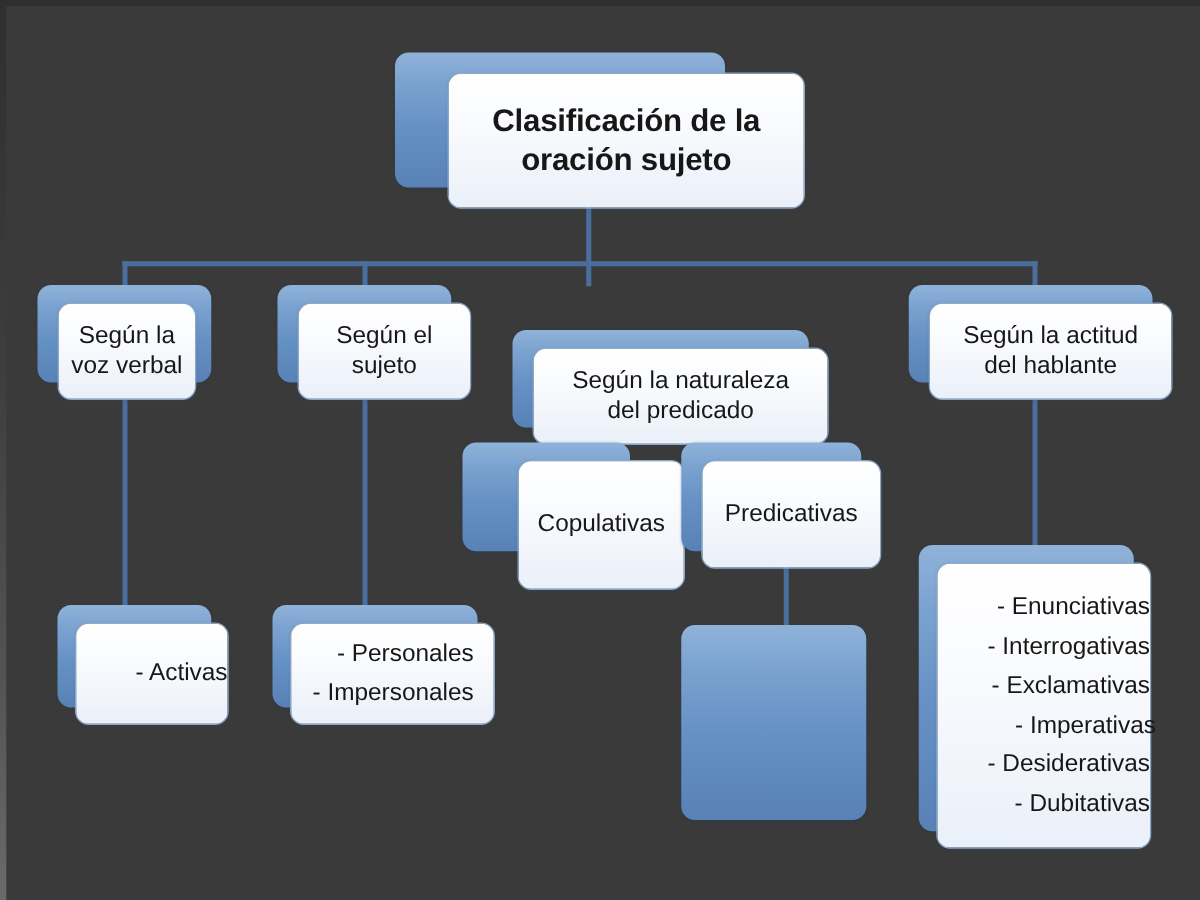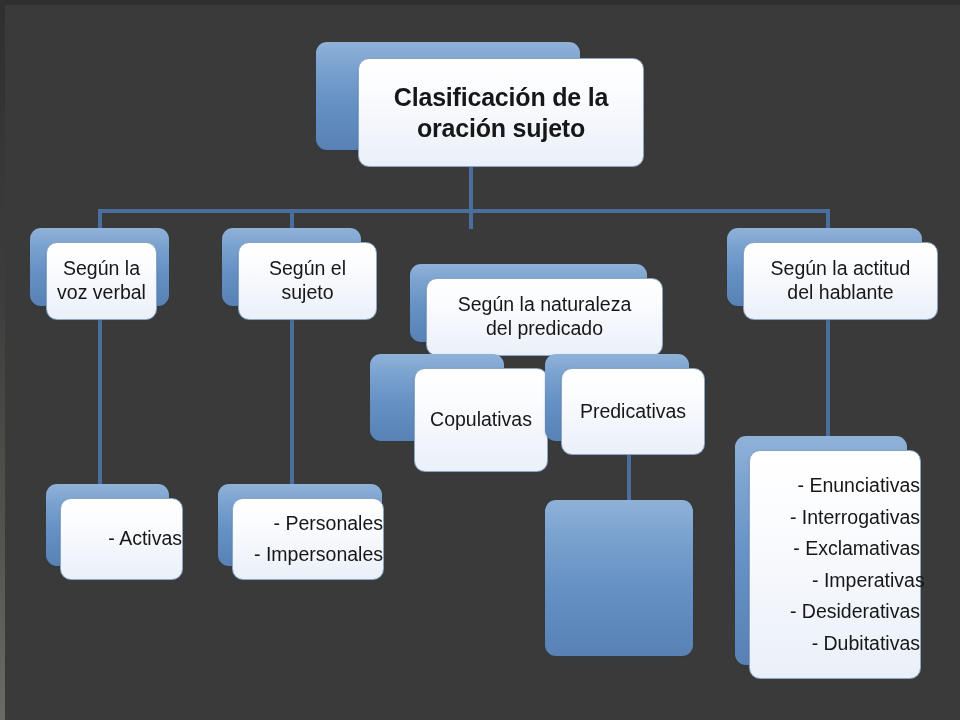--- a/index.html
+++ b/index.html
@@ -180,21 +180,21 @@
     <div class="back" style="width:123px; height:82px;"></div>
     <div class="front" style="left:14px; top:14px; width:123px; height:82px; padding:6px 0 6px 20px;">
       <div class="listed">
         <div class="item" style="padding:6px 0;">- Activas</div>
       </div>
     </div>
   </div>
 
   <div class="node" style="left:218px; top:484px; width:178px; height:96px;">
     <div class="back" style="width:164px; height:82px;"></div>
-    <div class="front" style="left:14px; top:14px; width:152px; height:82px; padding:6px 0 6px 14px;">
+    <div class="front" style="left:14px; top:14px; width:164px; height:82px; padding:6px 16px 6px 14px;">
       <div class="listed">
         <div class="item" style="padding:6px 0;">- Personales</div>
         <div class="item" style="padding:6px 0;">- Impersonales</div>
       </div>
     </div>
   </div>
 
   <div class="node" style="left:545px; top:500px; width:162px; height:170px;">
     <div class="back" style="width:148px; height:156px;"></div>
   </div>

